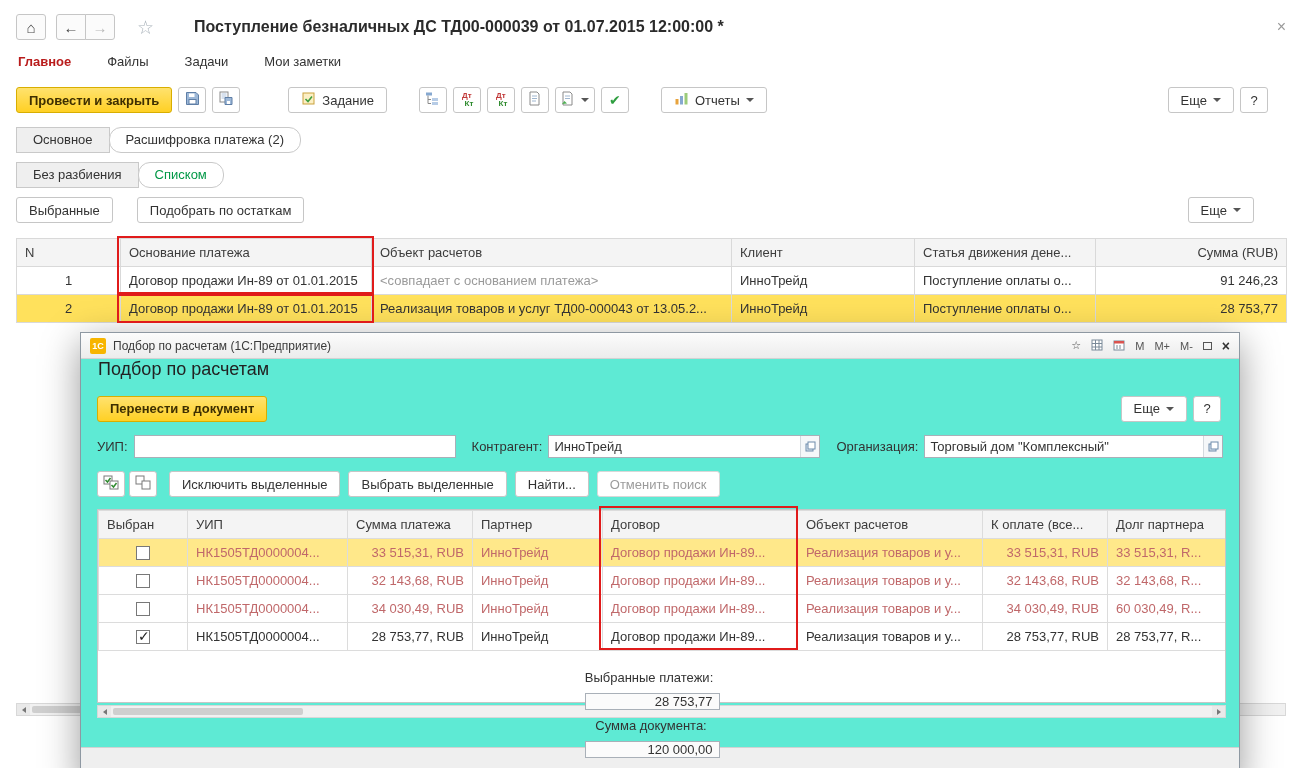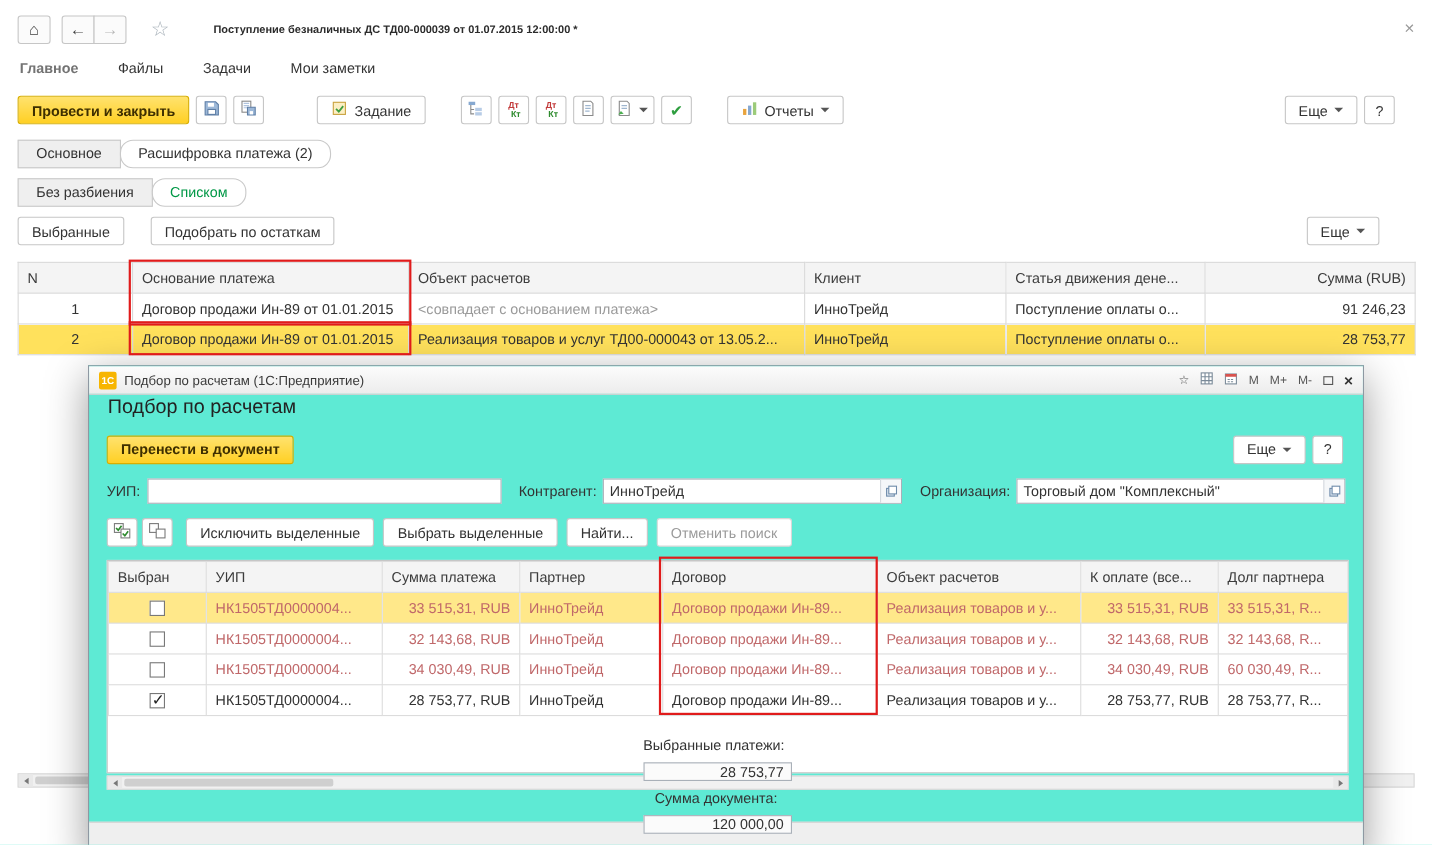--- a/index.html
+++ b/index.html
@@ -20,27 +20,27 @@
   .spacer { flex:1; }
 
   
   .topbar { position:absolute; top:11px; left:16px; right:16px; height:32px; display:flex; align-items:center; }
   .navbtn { width:30px; height:26px; border:1px solid #C6C6C6; background:#FBFBFB; display:flex;
             align-items:center; justify-content:center; border-radius:3px; font-size:15px; color:#444; }
   .navgroup { display:flex; margin-left:10px; }
   .navgroup .navbtn:first-child { border-radius:3px 0 0 3px; }
   .navgroup .navbtn:last-child { border-radius:0 3px 3px 0; margin-left:-1px; color:#B8B8B8; }
   .star { margin-left:22px; font-size:19px; color:#A9B2BA; }
-  .doc-title { margin-left:40px; font-size:10px; font-weight:bold; color:#2B2B2B; }
+  .doc-title { margin-left:40px; font-size:16px; font-weight:bold; color:#2B2B2B; }
   .close-main { margin-left:auto; font-size:16px; color:#9A9A9A; }
 
   
   .menubar { position:absolute; top:54px; left:18px; display:flex; gap:36px; }
   .menubar .item { color:#333; }
-  .menubar .item.active { color:#737373; font-weight:bold; }
+  .menubar .item.active { color:#b91c1c; font-weight:bold; }
 
   
   .toolbar { position:absolute; top:86px; left:16px; right:34px; height:28px; display:flex; align-items:center; gap:6px; }
   .dtkt { display:flex; flex-direction:column; line-height:8px; font-size:8px; font-weight:bold; }
   .dtkt .dt { color:#C23A3A; } .dtkt .kt { color:#2E8B2E; margin-left:4px; }
   .green-check { color:#2E9E3F; font-weight:bold; font-size:14px; }
 
   
   .doc-tabs { position:absolute; top:127px; left:16px; display:flex; }
   .view-tabs { position:absolute; top:162px; left:16px; display:flex; }

